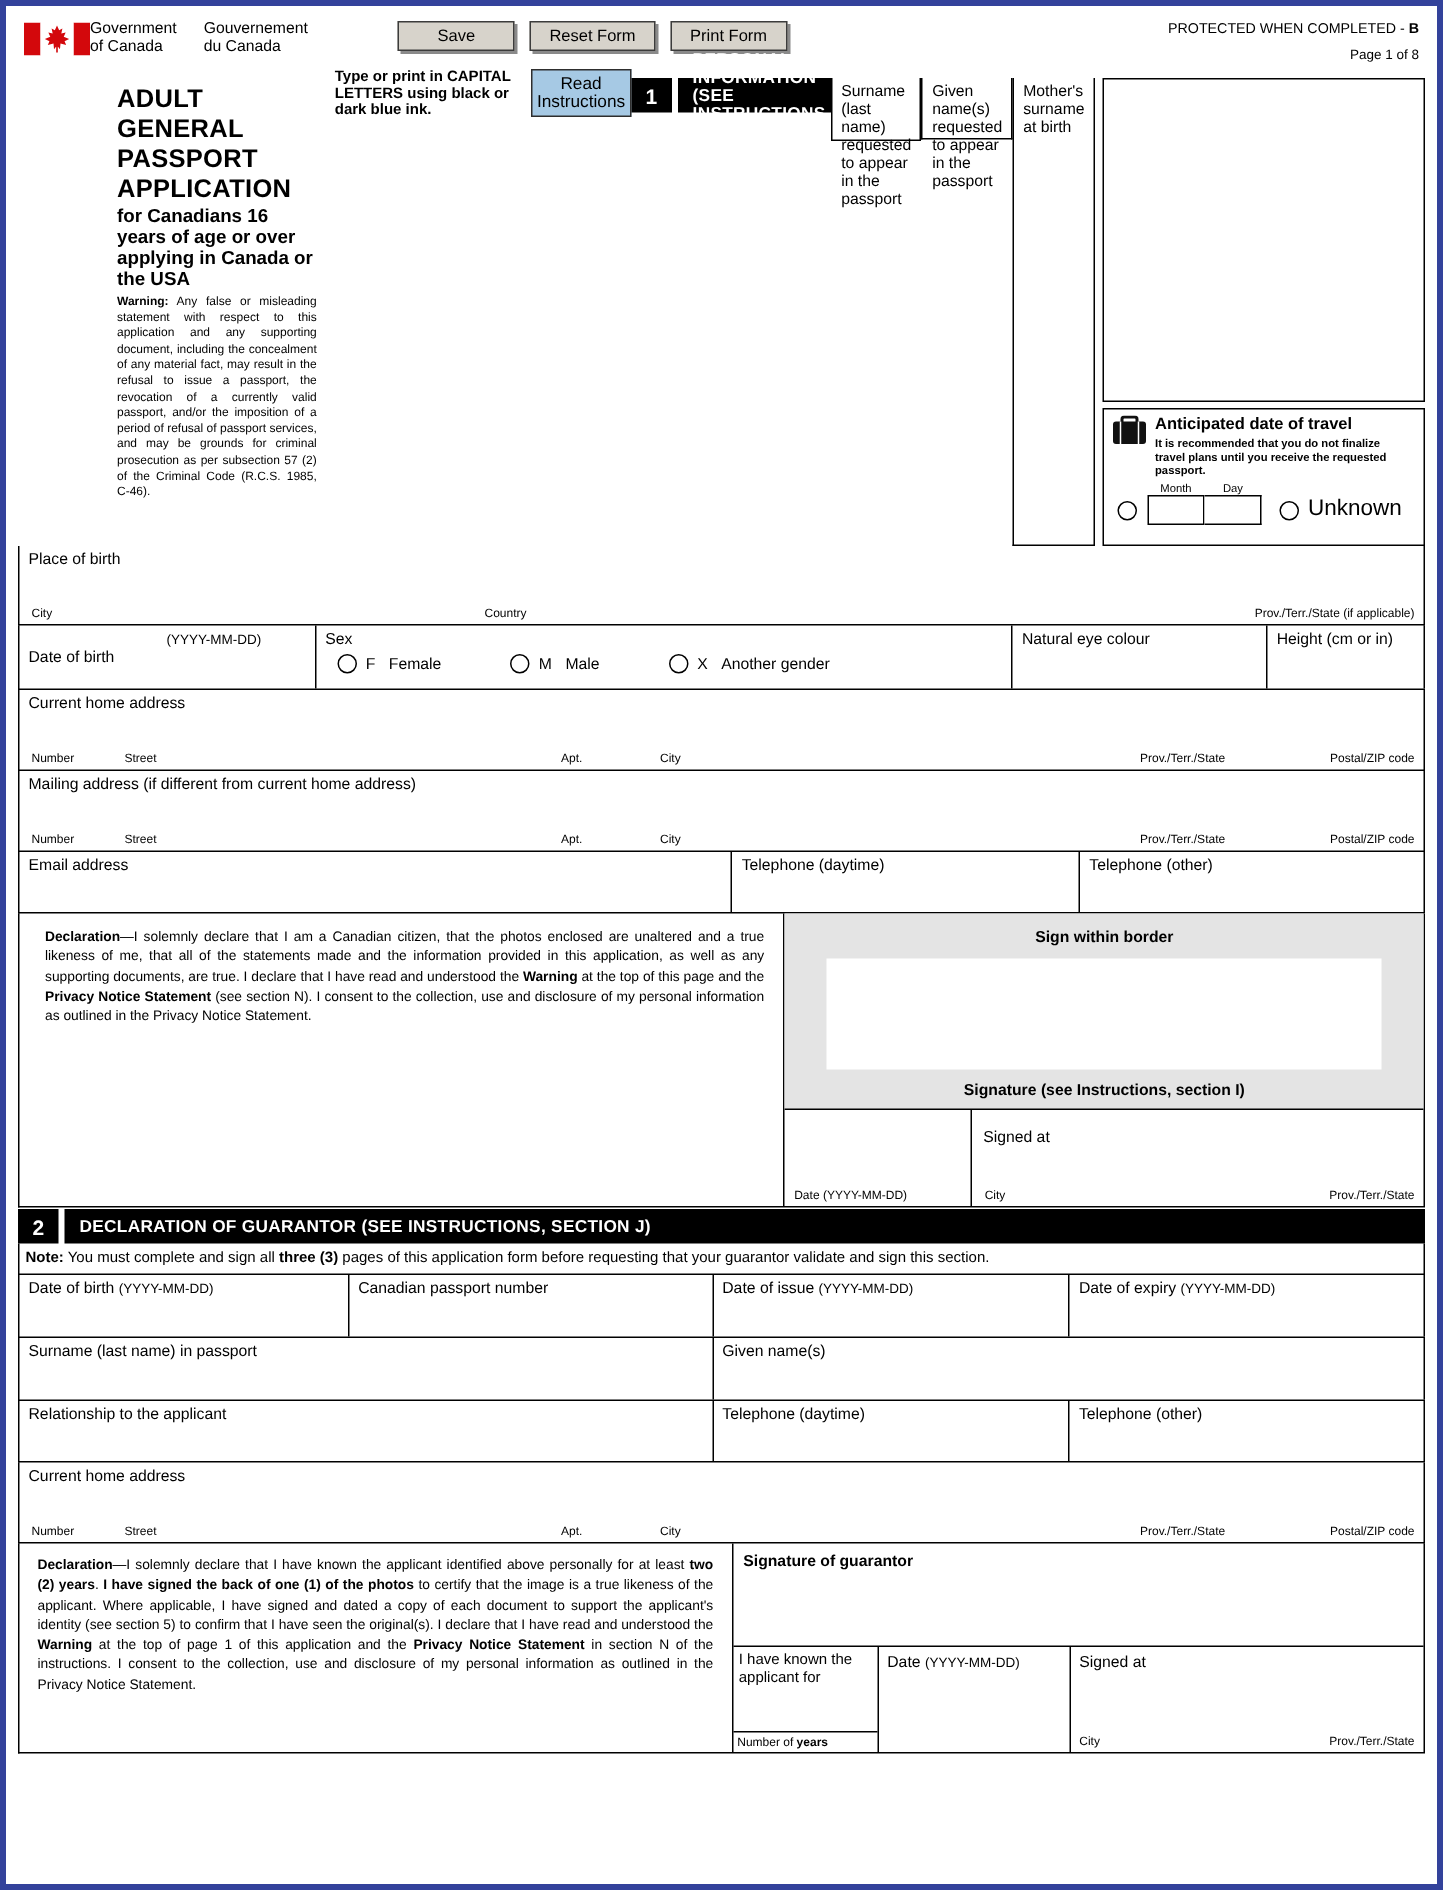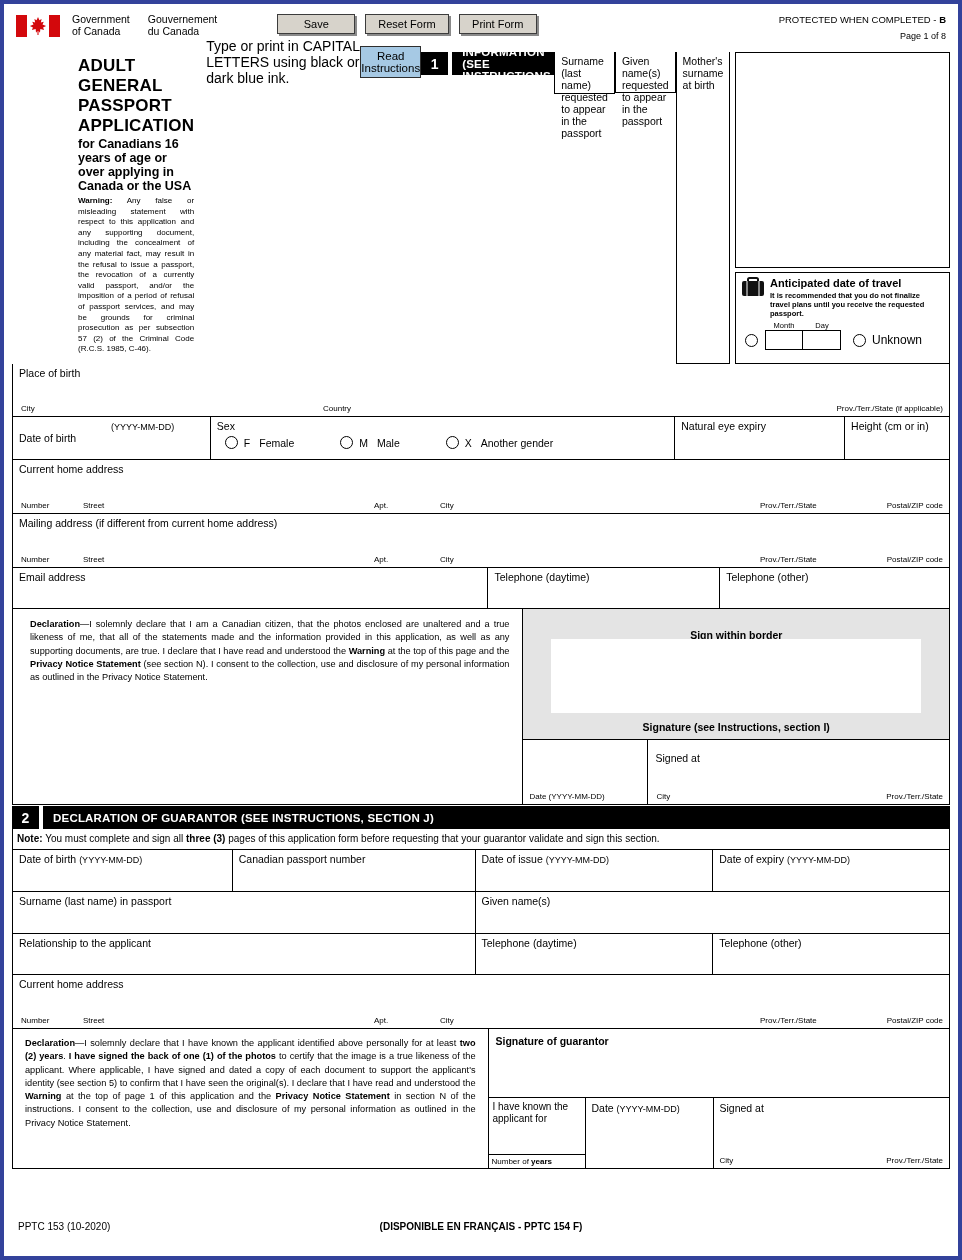--- a/index.html
+++ b/index.html
@@ -1,37 +1,37 @@
 <!DOCTYPE html>
 <html style="--accent-blue: #33429b; --btn-face: #d7d3cb; --readbtn-blue: #a6c9e4; --sign-gray: #e4e4e4;"><head>
 <meta charset="utf-8">
 <style>
 *{margin:0;padding:0;box-sizing:border-box}
 html,body{width:962px;height:1260px;background:#fff}
 body{font-family:"Liberation Sans","DejaVu Sans",sans-serif;color:#000}
 .page{width:962px;height:1260px;border:4px solid var(--accent-blue,#33429b);padding:4px 8px 0}
 .hdr{display:flex;align-items:flex-start;height:44px;padding:6px 4px 0}
-.brand{display:flex;gap:12px}
+.brand{display:flex;}
 .flag{margin-top:1px}
 .wordmark{display:flex;gap:18px;font-size:10.5px;line-height:11.5px}
 .wm-col span{display:block}
 .hdr-btns{display:flex;gap:10px;margin-left:60px}
 .btn3d{background:var(--btn-face,#d7d3cb);border:1px solid #3c3c3c;box-shadow:2px 2px 0 #8a8a8a;font:11px "Liberation Sans",sans-serif;padding:3px 12px;min-width:78px;cursor:pointer}
 .hdr-right{margin-left:auto;text-align:right}
 .protected{font-size:9.5px}
 .pageno{font-size:9px;margin-top:6px}
 .toparea{display:flex;gap:5px;height:312px}
 .leftcol{width:718px;display:flex;flex-direction:row}
 .rightcol{width:215px;display:flex;flex-direction:column}
 .titleblock{height:102px;padding:4px 8px 0 66px}
 .titleblock h1{font-size:17px;letter-spacing:.2px}
 .titleblock h2{font-size:12.5px;margin-top:1px}
 .warning{font-size:8px;line-height:10.6px;margin-top:3px;text-align:justify}
 .typeline{height:23px;display:flex;align-items:center;justify-content:space-between;padding:0 0 3px 4px}
-.typenote{font-weight:normal;font-size:14px}
+.typenote{font-weight:bold;font-size:10px}
 .readbtn{background:var(--readbtn-blue,#a6c9e4);border:1px solid #2e2e2e;font:11.5px "Liberation Sans",sans-serif;padding:3px 0;width:152px;cursor:pointer}
 .secbar{height:23px;display:flex;gap:4px}
 .secnum{width:27px;background:#000;color:#fff;font-weight:bold;font-size:14px;display:flex;align-items:center;justify-content:center}
 .sectitle{flex:1;background:#000;color:#fff;font-weight:bold;font-size:11.5px;display:flex;align-items:center;padding-left:10px;letter-spacing:.2px}
 .frow{position:relative;border-left:1px solid #000;border-right:1px solid #000;border-bottom:1px solid #000;padding:3px 6px;font-size:10.5px}
 .rowflex{display:flex;border-left:1px solid #000;border-bottom:1px solid #000}
 .cell{border-right:1px solid #000;position:relative;padding:3px 6px;font-size:10.5px}
 .lbl{font-size:10.5px}
 .sub{position:absolute;bottom:3px;font-size:8px;white-space:nowrap}
 .fmt{font-size:9px}
@@ -44,29 +44,29 @@
 .traveltitle{font-weight:bold;font-size:11px}
 .travelnote{font-weight:bold;font-size:7.5px;line-height:9px;margin-top:2px;width:164px}
 .travelctl{display:flex;align-items:flex-end;margin-top:3px;padding-left:4px}
 .travelctl .radio{margin-bottom:3px}
 .mdcol{margin-left:7px;text-align:center}
 .mdcol+.mdcol{margin-left:0}
 .mdlbl{font-size:7.5px}
 .mdbox{width:38px;height:20px;border:1px solid #000;background:#fff}
 .mdbox2{border-left:none}
 .unkr{margin-left:12px}
-.unklbl{font-size:12px;margin:0 0 3px 6px}
+.unklbl{font-size:15px;margin:0 0 3px 6px}
 .sexopts{display:flex;align-items:center;gap:46px;margin:4px 0 0 8px}
 .sexopt{display:flex;align-items:center}
 .sexopt .code{margin:0 9px 0 6px}
 .decl{padding:9px 13px 0 17px}
 .decl p{font-size:9.2px;line-height:13.3px;text-align:justify}
 .signcol{display:flex;flex-direction:column;padding:0}
 .signbox{height:131px;background:var(--sign-gray,#e4e4e4);border-bottom:1px solid #000;position:relative;text-align:center}
-.signboxtitle{font-weight:bold;font-size:10.5px;padding-top:20px}
+.signboxtitle{font-weight:bold;font-size:10.5px;padding-top:10px}
 .sigfield{position:absolute;left:28px;right:28px;top:30px;height:74px;background:#fff}
 .sigcaption{position:absolute;bottom:6px;left:0;right:0;font-weight:bold;font-size:10.5px}
 .signedrow{flex:1;display:flex}
 .datecell{width:125px;border-right:1px solid #000;position:relative}
 .sigplace{flex:1;position:relative;padding:12px 0 0 7px;font-size:10.5px}
 .noterow{font-size:10px;padding:4px 4px}
 .gsigtop{height:69px;border-bottom:1px solid #000;position:relative;padding:6px 7px}
 .bold{font-weight:bold}
 .gsigbottom{flex:1;display:flex}
 .gcellA{width:97px;border-right:1px solid #000;display:flex;flex-direction:column;position:relative}
@@ -201,21 +201,21 @@
           <span>Male</span>
         </span>
         <span class="sexopt">
           <span class="radio"></span>
           <span class="code">X</span>
           <span>Another gender</span>
         </span>
       </div>
     </div>
     <div class="cell" style="width:170px">
-      <span class="lbl">Natural eye expiry</span>
+      <span class="lbl">Natural eye colour</span>
       <div class="fill"></div>
     </div>
     <div class="cell" style="width:105px">
       <span class="lbl">Height (cm or in)</span>
       <div class="fill"></div>
     </div>
   </div>
 
   <div class="frow" style="height:54px">
     <span class="lbl">Current home address</span>
@@ -364,18 +364,14 @@
         <div class="gcellC">
           <span>Signed at</span>
           <div class="fill" style="bottom:13px"></div>
           <span class="sub" style="left:6px">City</span>
           <span class="sub" style="right:6px">Prov./Terr./State</span>
         </div>
       </div>
     </div>
   </div>
 
-  <footer class="foot">
-    <span class="formno">PPTC 153 (10-2020)</span>
-    <span class="french">(DISPONIBLE EN FRANÇAIS - PPTC 154 F)</span>
-  </footer>
 
 </div>
 
 </body></html>

